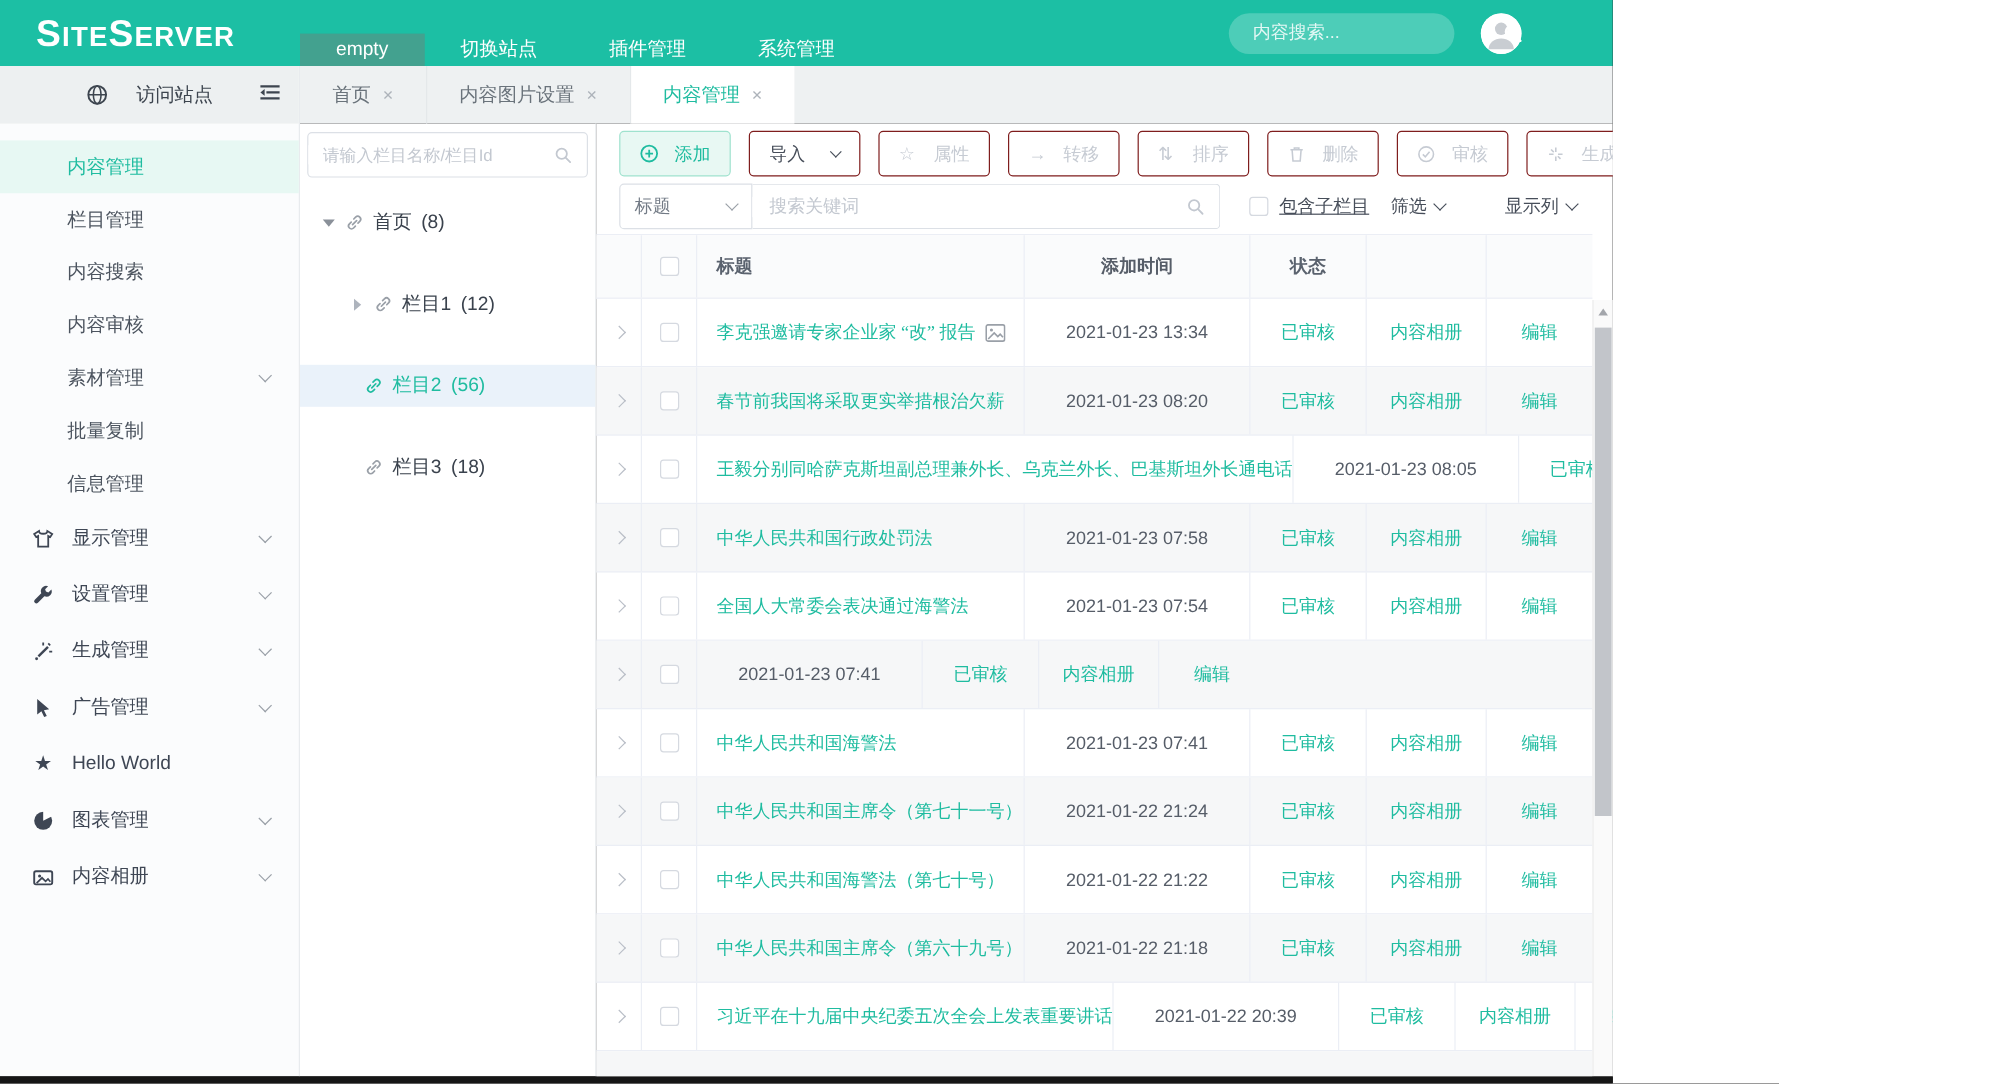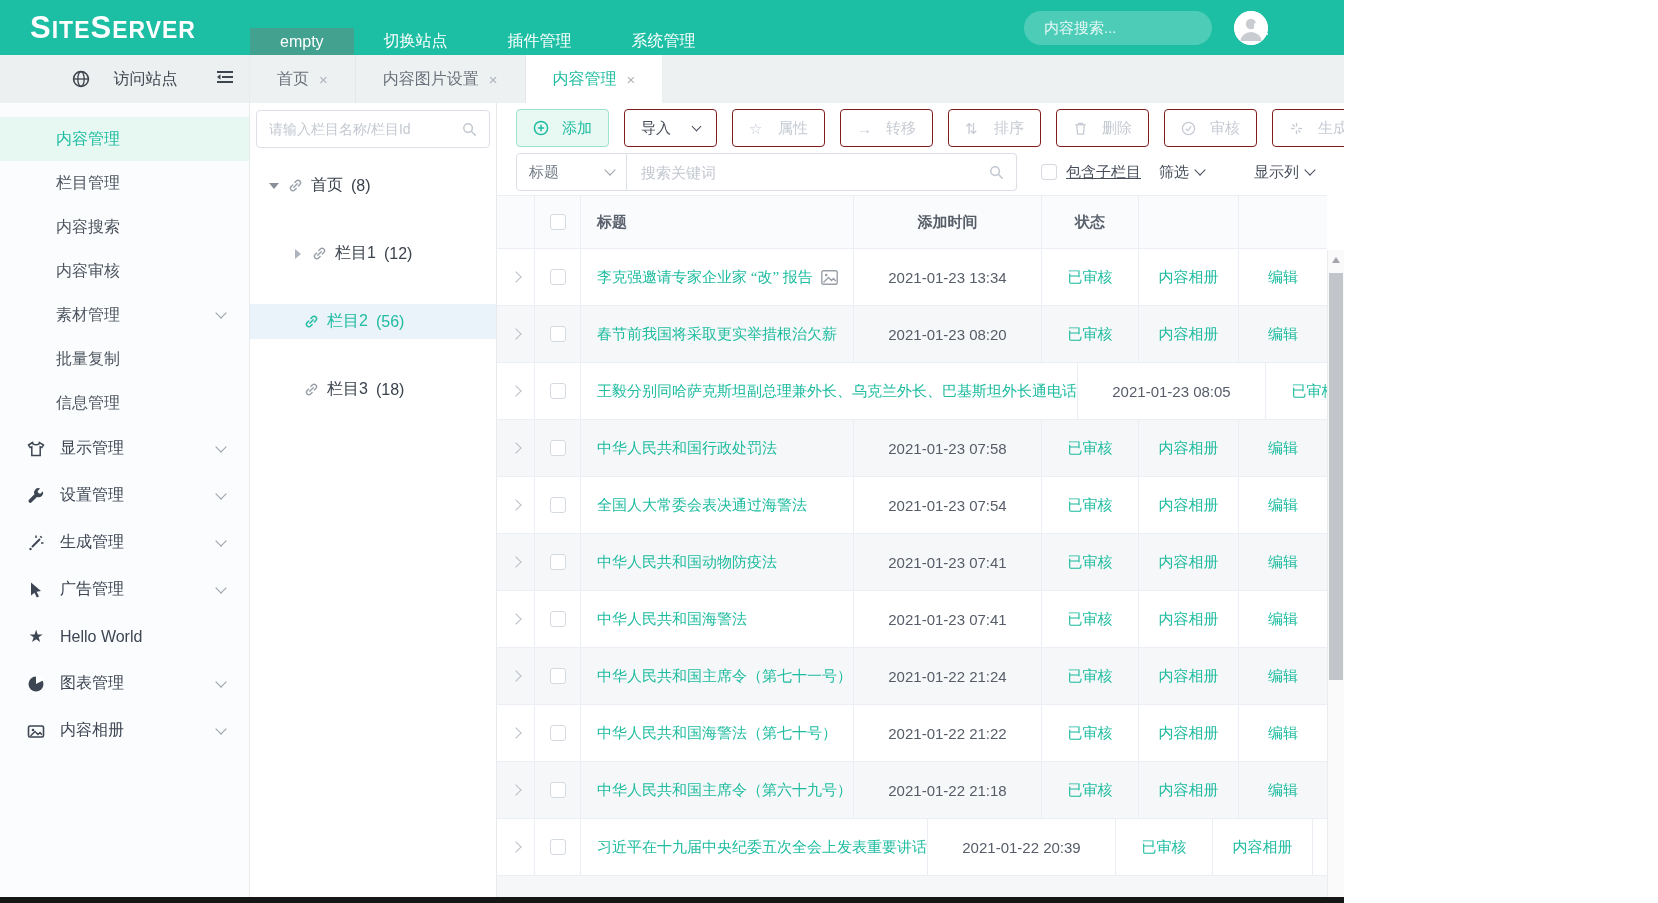--- a/index.html
+++ b/index.html
@@ -574,26 +574,20 @@
             </div>
           </div>
 
           <div class="trow">
             <div class="cell col-expand">
               <span class="row-chev"></span>
             </div>
             <div class="cell col-check">
               <span class="checkbox"></span>
             </div>
-            <div class="cell col-title">
-              <span class="title-wrap">
-                <a class="tlink">中华人民共和国动物防疫法</a>
-
-              </span>
-            </div>
             <div class="cell col-time">2021-01-23 07:41</div>
             <div class="cell col-status">
               <span class="status-ok">已审核</span>
             </div>
             <div class="cell col-album">
               <a class="tlink">内容相册</a>
             </div>
             <div class="cell col-edit">
               <a class="tlink">编辑</a>
             </div>

